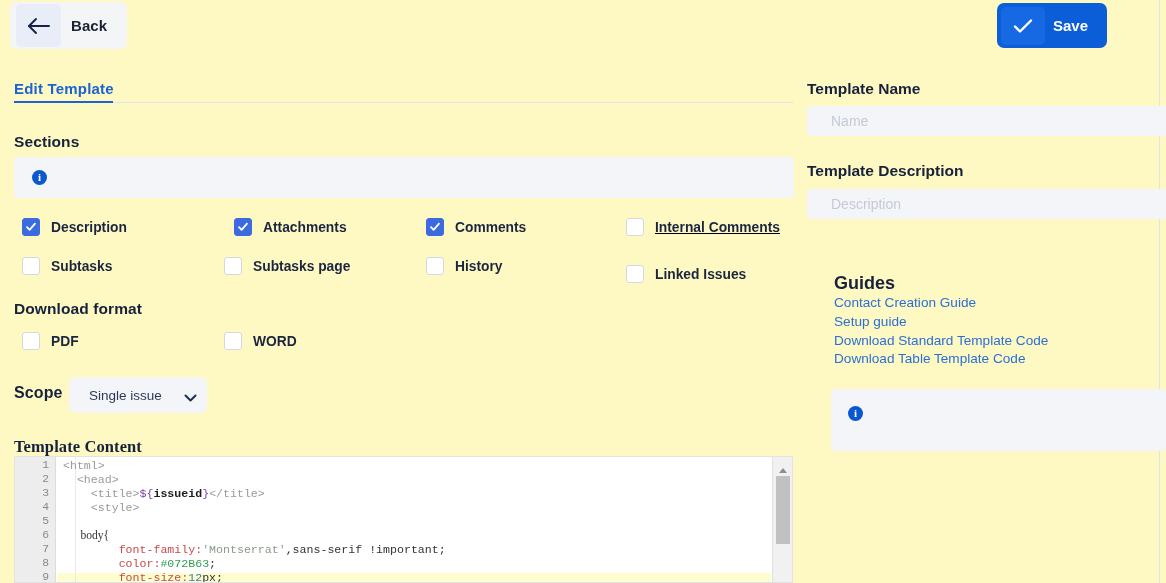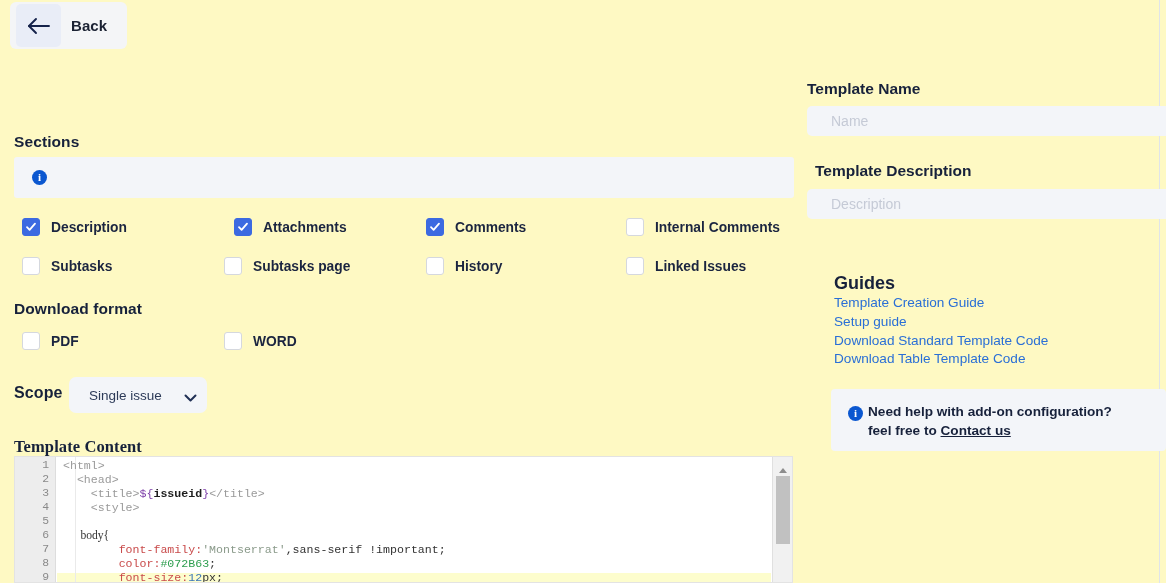--- a/index.html
+++ b/index.html
@@ -136,21 +136,21 @@
     position:absolute; left:3px; top:19px; width:14px; height:68px;
     background:#c1c1c1; border-radius:0;
   }
 
   
   .right { position:absolute; left:795px; top:0; width:371px; height:583px; }
   .field-label {
     position:absolute; left:12px; font-size:15.5px; font-weight:700; color:#17213b;
   }
   #lbl-name { top:80px; }
-  #lbl-desc { top:162px;margin-left:8px; }
+  #lbl-desc { top:162px; }
   .field-input {
     position:absolute; left:12px; width:380px; height:30px;
     background:#f3f5f9; border:none; border-radius:5px;
     font-family:"Liberation Sans", sans-serif; font-size:14px; color:#2c3a58;
     padding-left:24px;
   }
   .field-input::placeholder { color:#c5cad6; }
   #inp-name { top:106px; }
   #inp-desc { top:189px; }
 
@@ -183,23 +183,36 @@
   <button class="back-btn">
     <span class="back-icon-box">
       <svg width="28" height="22" viewBox="0 0 28 22" aria-hidden="true">
         <path d="M11 4 L4 11 L11 18" fill="none" stroke="#15224a" stroke-width="1.9" stroke-linecap="round" stroke-linejoin="round"></path>
         <path d="M4 11 H24" fill="none" stroke="#15224a" stroke-width="1.9" stroke-linecap="round"></path>
       </svg>
     </span>
     <span class="back-label">Back</span>
   </button>
 
+  <button class="save-btn">
+    <span class="save-check-box">
+      <svg width="24" height="20" viewBox="0 0 24 20" aria-hidden="true">
+        <path d="M4 10.5 L9 15.5 L20 4.5" fill="none" stroke="#ffffff" stroke-width="2.4" stroke-linecap="round" stroke-linejoin="round"></path>
+      </svg>
+    </span>
+    <span class="save-label">Save</span>
+  </button>
 
   <div class="left">
 
+    <div class="tabbar">
+      <span class="tab-active">Edit Template</span>
+      <div class="tab-underline-blue"></div>
+      <div class="tab-underline-grey"></div>
+    </div>
 
     <div class="section-head" id="sections-head">Sections</div>
 
     <div class="info-bar">
       <span class="info-circle">i</span>
     </div>
 
     <div class="cb-grid" id="sections-grid">
       <div class="cb-item" style="left:22px; top:0px;">
         <span class="cb-box on">
@@ -218,38 +231,38 @@
         <span class="cb-label">Attachments</span>
       </div>
       <div class="cb-item" style="left:426px; top:0px;">
         <span class="cb-box on">
           <svg width="12" height="12" viewBox="0 0 12 12">
               <path d="M2 6.2 L4.6 8.8 L10 2.6" fill="none" stroke="#fff" stroke-width="1.8" stroke-linecap="round" stroke-linejoin="round"></path>
             </svg>
         </span>
         <span class="cb-label">Comments</span>
       </div>
-      <div class="cb-item" style="left:626px; top:0px;">
+      <div class="cb-item" style="left:626px; top:0px;text-decoration:underline;">
         <span class="cb-box off"></span>
         <span class="cb-label">Internal Comments</span>
       </div>
 
       <div class="cb-item" style="left:22px; top:39px;">
         <span class="cb-box off"></span>
         <span class="cb-label">Subtasks</span>
       </div>
       <div class="cb-item" style="left:224px; top:39px;">
         <span class="cb-box off"></span>
         <span class="cb-label">Subtasks page</span>
       </div>
       <div class="cb-item" style="left:426px; top:39px;">
         <span class="cb-box off"></span>
         <span class="cb-label">History</span>
       </div>
-      <div class="cb-item" style="left:626px; top:39px;">
+      <div class="cb-item" style="left:626px; top:47px;">
         <span class="cb-box off"></span>
         <span class="cb-label">Linked Issues</span>
       </div>
     </div>
 
     <div class="section-head" id="download-head">Download format</div>
 
     <div class="cb-grid" id="format-grid">
       <div class="cb-item" style="left:22px; top:0px;">
         <span class="cb-box off"></span>
@@ -313,28 +326,24 @@
   </div>
 
   <div class="right">
     <div class="field-label" id="lbl-name">Template Name</div>
     <input class="field-input" id="inp-name" type="text" value="" placeholder="Name" style="">
 
     <div class="field-label" id="lbl-desc">Template Description</div>
     <input class="field-input" id="inp-desc" type="text" value="" placeholder="Description" style="">
 
     <div class="guides-title">Guides</div>
-    <a class="guide-link" style="top:295px;">Template Creation Guide</a>
+    <a class="guide-link" style="top:295px;">Contact Creation Guide</a>
     <a class="guide-link" style="top:314px;">Setup guide</a>
     <a class="guide-link" style="top:351px;">Download Table Template Code</a>
     <a class="guide-link" style="top:333px;">Download Standard Template Code</a>
 
     <div class="help-card">
       <span class="help-icon">
         <span class="info-circle">i</span>
       </span>
-      <div class="help-text">
-        <span>Need help with add-on configuration?</span><br>
-        <span>feel free to </span><a class="help-link">Contact us</a>
-      </div>
     </div>
   </div>
 </div>
 
 </body></html>

